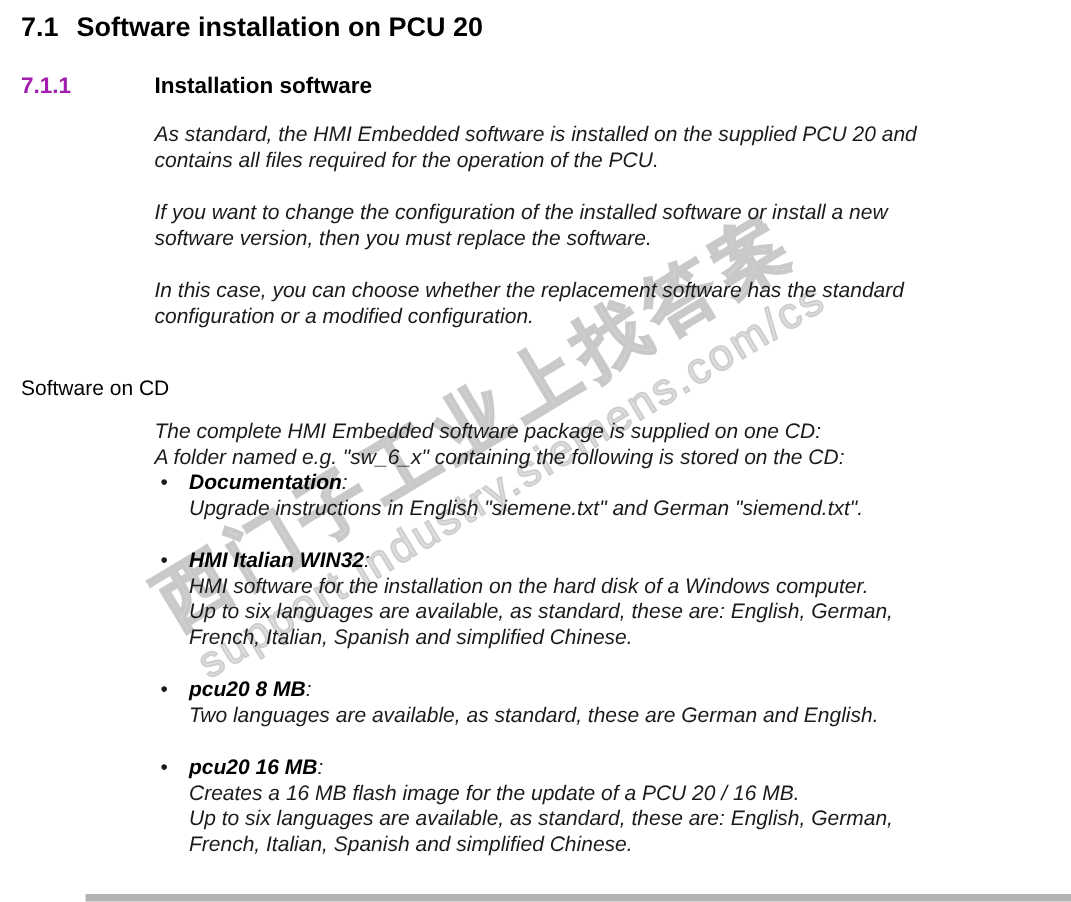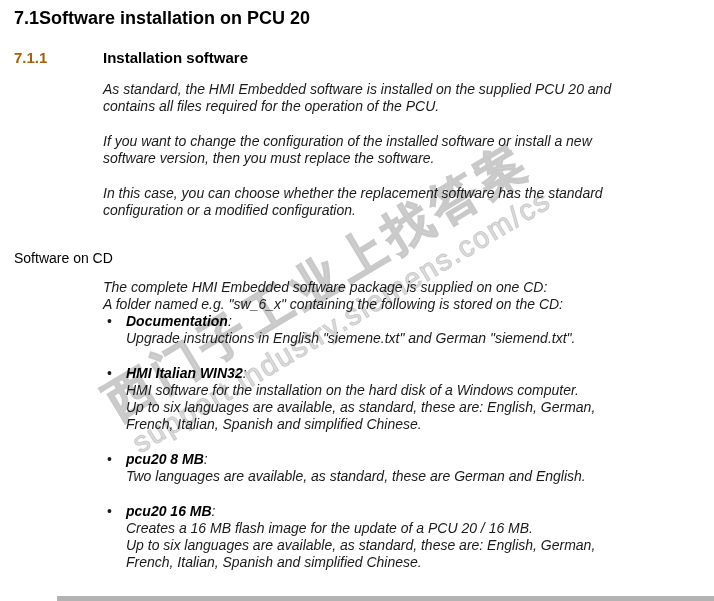--- a/index.html
+++ b/index.html
@@ -21,32 +21,32 @@
     padding-top: 7px;
   }
   .h1-row {
     margin-left: 14px;
     font-size: 18px;
     font-weight: bold;
     color: #000000;
     display: flex;
     line-height: 22px;
   }
-  .h1-num { margin-right: 0; }
+  .h1-num { margin-right: 12px; }
   .sub-row {
     display: flex;
     margin-left: 14px;
     margin-top: 19px;
     line-height: 19px;
   }
   .sub-num {
     width: 89px;
     font-size: 15px;
     font-weight: bold;
-    color: #a16207;
+    color: #a21caf;
   }
   .sub-title {
     font-size: 15px;
     font-weight: bold;
     color: #000000;
   }
   .content {
     margin-left: 103px;
     margin-right: 30px;
     font-size: 14px;

